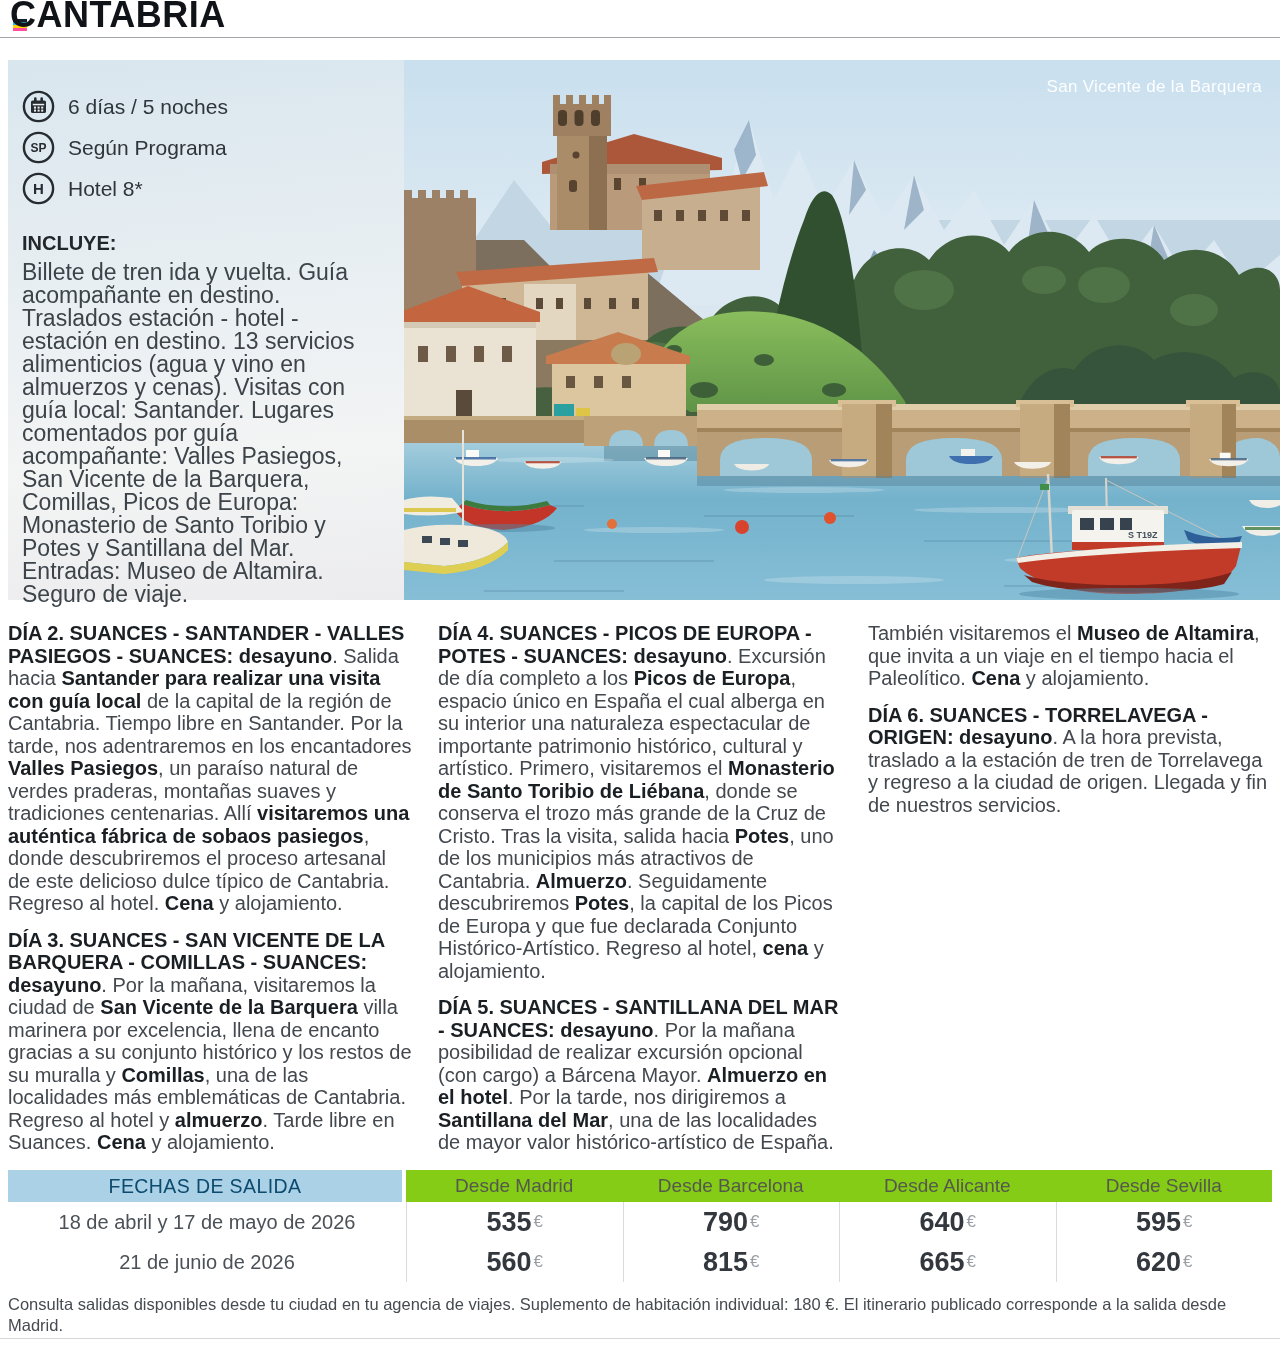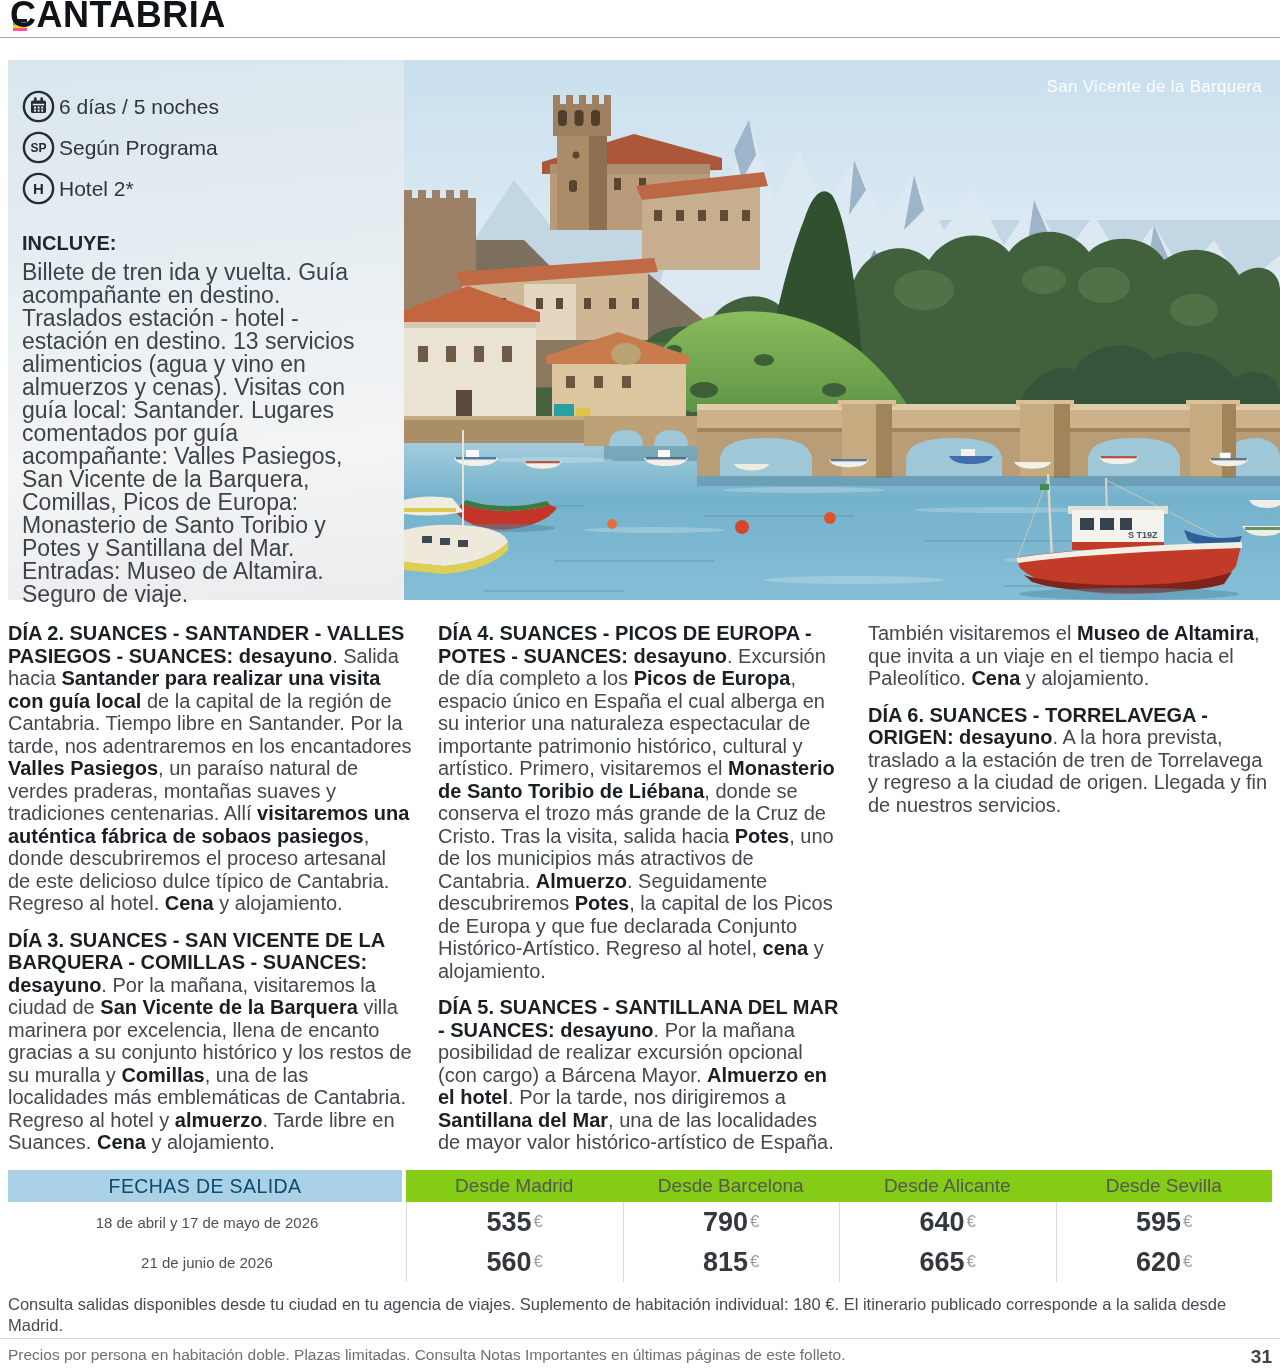--- a/index.html
+++ b/index.html
@@ -13,21 +13,21 @@
               display:flex;flex-direction:column;}
   .title-mark i{flex:1;display:block;}
   .tm1{background:#13202c;} .tm2{background:#2fb9ea;} .tm3{background:#ffd200;} .tm4{background:#ff4f9e;}
   .top-rule{position:absolute;left:0;top:37px;width:1280px;height:1px;background:#a3a7ab;}
 
   
   .hero{position:absolute;left:8px;top:60px;width:1272px;height:540px;display:flex;}
   .info-panel{width:396px;height:100%;box-sizing:border-box;padding:30px 18px 0 14px;
       background:linear-gradient(175deg,#d9e6ee 0%,#e7eef2 38%,#f3f4f4 72%,#ececee 100%);}
   .features{display:flex;flex-direction:column;gap:8px;}
-  .feature{display:flex;align-items:center;gap:4px;}
+  .feature{display:flex;align-items:center;gap:13px;}
   .feature svg{width:33px;height:33px;flex:0 0 33px;}
   .feature-label{font-size:21px;color:#2f353b;}
   .includes-title{font-size:20px;font-weight:700;color:#22272c;margin:27px 0 6px;}
   .includes-text{font-size:23px;line-height:23px;color:#3c4349;width:356px;}
 
   .photo{position:relative;flex:1;height:100%;overflow:hidden;}
   .photo svg{display:block;width:100%;height:100%;}
   .photo-caption{position:absolute;top:17px;right:18px;font-size:17px;
                  color:rgba(255,255,255,.95);letter-spacing:.3px;}
   .boat-label{position:absolute;left:724px;top:470px;font-size:9px;font-weight:700;color:#44505c;}
@@ -39,21 +39,21 @@
   .itinerary p{margin:0 0 14px;}
   .itinerary b{color:#1a1f24;font-weight:700;}
 
   
   .price-table{position:absolute;left:8px;top:1170px;width:1264px;display:grid;
       grid-template-columns:398px 1fr 1fr 1fr 1fr;}
   .pt-h{height:32px;display:flex;align-items:center;justify-content:center;font-size:19px;}
   .pt-h.blue{background:#abd1e7;color:#0c4a6e;margin-right:4px;font-size:19.5px;letter-spacing:.4px;}
   .pt-h.yellow{background:#84cc16;color:#55584c;}
   .pt-cell{height:40px;display:flex;align-items:center;justify-content:center;background:#fff;}
-  .pt-date{font-size:15px;color:#4b5157;}
+  .pt-date{font-size:20px;color:#4b5157;}
   .pt-price{border-left:1px solid #d8dbde;}
   .pt-price .num{font-size:27px;font-weight:700;color:#33383e;text-align:center;}
   .pt-price .eur{font-size:17px;color:#999fa5;margin-left:2px;}
 
   
   .notes{position:absolute;left:8px;top:1294px;width:1260px;font-size:16.5px;
          line-height:21px;color:#454b51;}
   .divider{position:absolute;left:0;top:1338px;width:1280px;height:1px;background:#d6d9dc;}
   .footer{position:absolute;left:8px;top:1346px;width:1264px;display:flex;
           justify-content:space-between;align-items:flex-start;}
@@ -100,21 +100,21 @@
             <circle cx="16.5" cy="16.5" r="14.6" fill="none" stroke="#272c31" stroke-width="2.4"></circle>
             <text x="16.5" y="21" text-anchor="middle" font-size="12" font-weight="700" font-family="Liberation Sans, sans-serif" fill="#272c31">SP</text>
           </svg>
           <span class="feature-label">Según Programa</span>
         </div>
         <div class="feature">
           <svg viewBox="0 0 33 33">
             <circle cx="16.5" cy="16.5" r="14.6" fill="none" stroke="#272c31" stroke-width="2.4"></circle>
             <text x="16.5" y="22" text-anchor="middle" font-size="15" font-weight="700" font-family="Liberation Sans, sans-serif" fill="#272c31">H</text>
           </svg>
-          <span class="feature-label">Hotel 2*</span>
+          <span class="feature-label">Hotel 8*</span>
         </div>
       </div>
       <div class="includes-title">INCLUYE:</div>
       <div class="includes-text">Billete de tren ida y vuelta. Guía acompañante en destino. Traslados estación - hotel - estación en destino. 13 servicios alimenticios (agua y vino en almuerzos y cenas). Visitas con guía local: Santander. Lugares comentados por guía acompañante: Valles Pasiegos, San Vicente de la Barquera, Comillas, Picos de Europa: Monasterio de Santo Toribio y Potes y Santillana del Mar. Entradas: Museo de Altamira. Seguro de viaje.</div>
     </div>
 
     <div class="photo">
       <svg viewBox="0 0 876 540" preserveAspectRatio="none">
         <defs>
           <linearGradient id="sky" x1="0" y1="0" x2="0" y2="1">
@@ -450,18 +450,14 @@
         <span class="eur">€</span>
       </div>
     <div class="pt-cell pt-price">
         <span class="num">620</span>
         <span class="eur">€</span>
       </div>
   </div>
 
   <div class="notes">Consulta salidas disponibles desde tu ciudad en tu agencia de viajes. Suplemento de habitación individual: 180 €. El itinerario publicado corresponde a la salida desde Madrid.</div>
   <div class="divider"></div>
-  <div class="footer">
-    <span class="footer-note">Precios por persona en habitación doble. Plazas limitadas. Consulta Notas Importantes en últimas páginas de este folleto.</span>
-    <span class="page-number">31</span>
-  </div>
 
 </div>
 
 </body></html>

